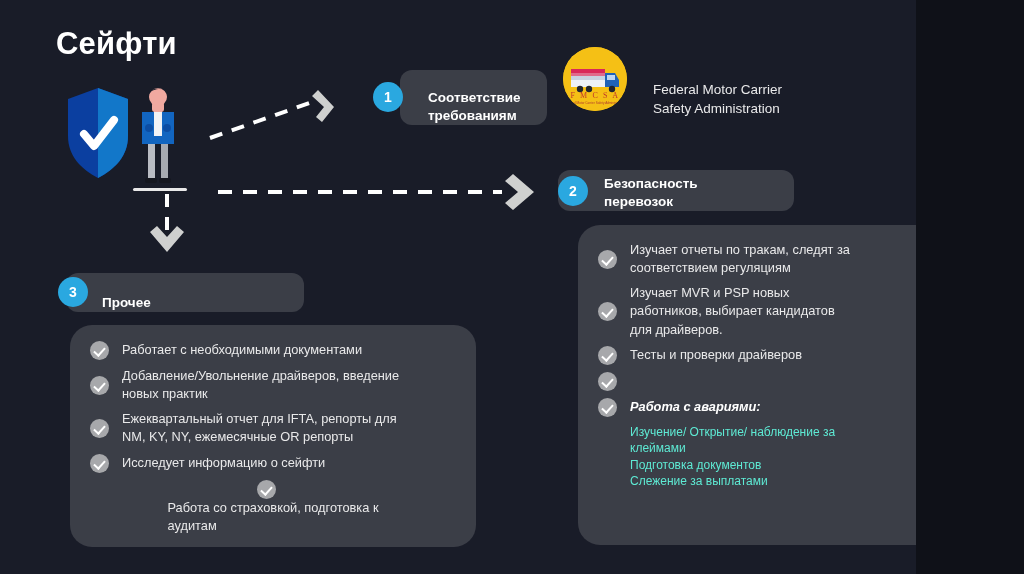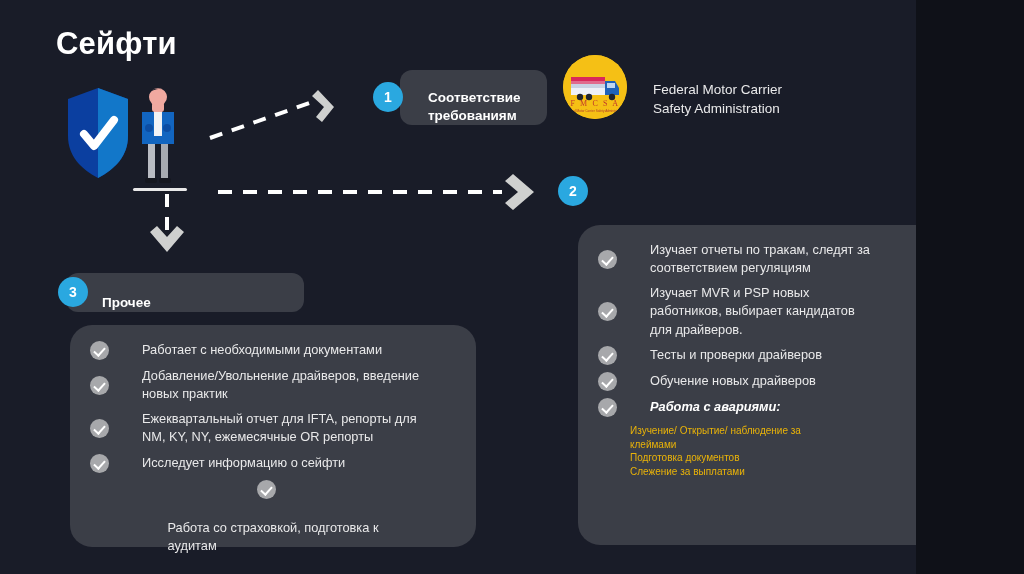--- a/index.html
+++ b/index.html
@@ -91,21 +91,21 @@
   #card-2 { left: 558px; top: 170px; width: 236px; height: 41px; padding-left: 46px; }
   #badge-2 { left: 558px; top: 176px; }
 
   #card-3 { left: 58px; top: 273px; width: 238px; height: 39px; padding-left: 36px; margin-left: 8px; }
   #badge-3 { left: 58px; top: 277px; }
 
   
   #fmcsa-logo {
     position: absolute;
     left: 563px;
-    top: 55px;
+    top: 47px;
     width: 64px;
     height: 64px;
     border-radius: 50%;
     background: #f5c015;
     overflow: hidden;
   }
   #fmcsa-label {
     position: absolute;
     left: 653px;
     top: 80px;
@@ -122,21 +122,20 @@
     border-radius: 22px;
     box-sizing: border-box;
   }
   #panel-left  { left: 70px;  top: 325px; width: 406px; height: 222px; padding: 16px 20px 28px 20px; }
   #panel-right { left: 578px; top: 225px; width: 412px; height: 320px; padding: 16px 20px 14px 20px; }
 
   .bullet-row {
     display: flex;
     align-items: center;
     margin-bottom: 7px;
-    gap: 20px;
   }
   .bullet-row:last-child { margin-bottom: 0; flex-direction: column; }
 
   .check {
     flex: 0 0 auto;
     width: 19px;
     height: 19px;
     border-radius: 50%;
     background: #a7a8ab;
     margin-right: 13px;
@@ -156,22 +155,22 @@
   .bullet-text {
     color: #e9e9ea;
     font-size: 12.8px;
     line-height: 1.42;
     white-space: pre-line;
   }
   .bullet-text.bold { font-weight: bold; color: #ffffff; font-style: italic; }
 
   .sub-list {
     margin: 2px 0 0 32px;
-    color: #eab308;
-    font-size: 10px;
+    color: #5eead4;
+    font-size: 12px;
     line-height: 1.38;
     white-space: pre-line;
   }
 
   
   #home-badge {
     position: absolute;
     left: 952px;
     top: 507px;
     width: 45px;
@@ -245,20 +244,24 @@
       <circle cx="17" cy="42" r="3.2" fill="#20242e"></circle>
       <circle cx="26" cy="42" r="3.2" fill="#20242e"></circle>
       <circle cx="49" cy="42" r="3.2" fill="#20242e"></circle>
       <text x="32" y="51" text-anchor="middle" font-family="'Liberation Serif', serif" font-size="8" fill="#c0392b" letter-spacing="1.6">F M C S A</text>
       <text x="32" y="57" text-anchor="middle" font-family="'Liberation Sans', sans-serif" font-size="3.1" fill="#b03a2e">Federal Motor Carrier Safety Administration</text>
     </svg>
   </div>
   <div id="fmcsa-label">Federal Motor Carrier
 Safety Administration</div>
 
+  <div id="card-2" class="step-card">
+    <span class="card-text">Безопасность
+перевозок</span>
+  </div>
   <div id="badge-2" class="step-badge">2</div>
 
   <div id="card-3" class="step-card">
     <span class="card-text">Прочее</span>
   </div>
   <div id="badge-3" class="step-badge">3</div>
 
   <div id="panel-left" class="panel">
     <div class="bullet-row">
       <span class="check"></span>
@@ -296,21 +299,20 @@
       <span class="bullet-text">Изучает MVR и PSP новых
 работников, выбирает кандидатов
 для драйверов.</span>
     </div>
     <div class="bullet-row">
       <span class="check"></span>
       <span class="bullet-text">Тесты и проверки драйверов</span>
     </div>
     <div class="bullet-row">
       <span class="check"></span>
-      <span class="bullet-text">Обучение новых драйверов</span>
     </div>
     <div class="bullet-row">
       <span class="check"></span>
       <span class="bullet-text bold">Работа с авариями:</span>
     </div>
     <div class="sub-list">Изучение/ Открытие/ наблюдение за
 клеймами
 Подготовка документов
 Слежение за выплатами</div>
   </div>

